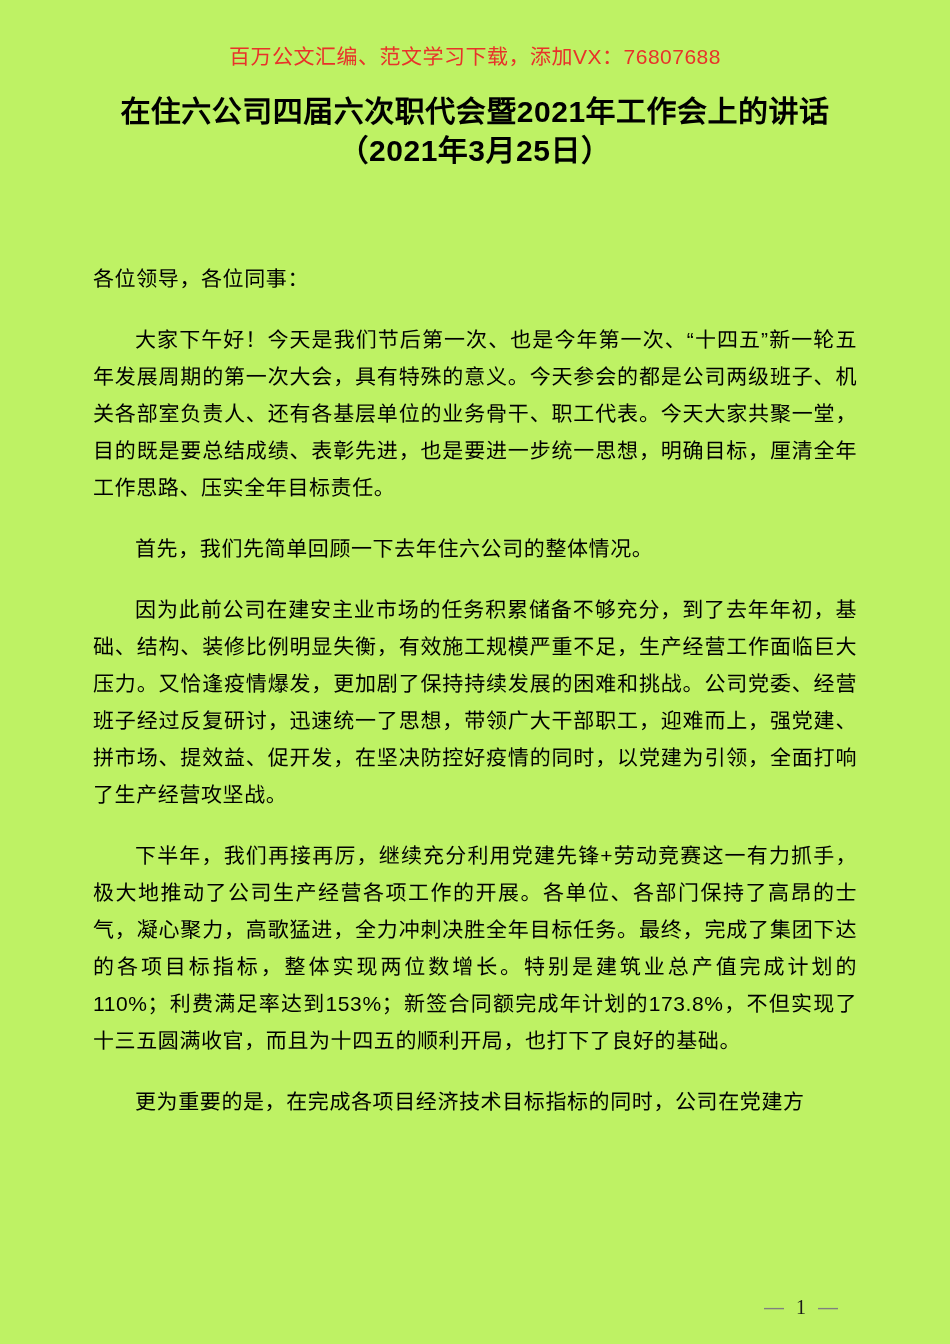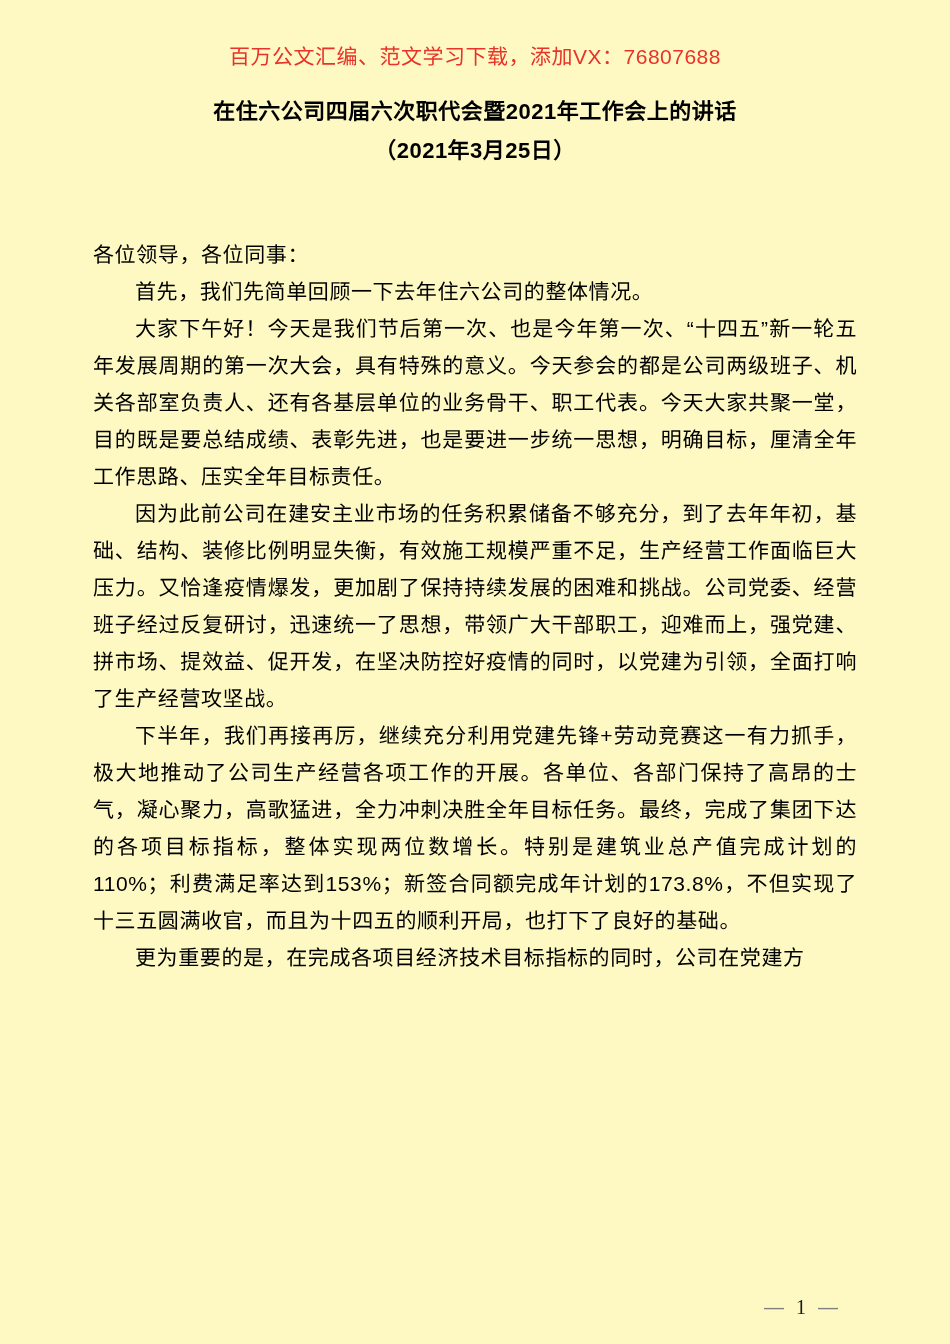--- a/index.html
+++ b/index.html
@@ -7,21 +7,21 @@
   body {
     background: #ffffff;
     font-family: "Liberation Sans", "DejaVu Sans", sans-serif;
     color: #000000;
     position: relative;
     overflow: hidden;
   }
   .page {
     position: absolute;
     inset: 0;
-    background: #fef9c3;
+    background: #bef264;
   }
   .watermark {
     position: absolute;
     top: 42px;
     left: 0;
     width: 100%;
     text-align: center;
     font-size: 21px;
     line-height: 30px;
     color: #e8322a;
@@ -29,35 +29,35 @@
   }
   .title-block {
     position: absolute;
     top: 92px;
     left: 0;
     width: 100%;
     text-align: center;
     font-weight: bold;
   }
   .title-block .line {
-    font-size: 22px;
+    font-size: 30px;
     line-height: 39px;
     letter-spacing: 0.5px;
   }
   .doc-body {
     position: absolute;
     top: 236px;
     left: 93px;
     right: 93px;
     font-size: 21px;
     line-height: 37px;
     text-align: justify;
     letter-spacing: 0.6px;
   }
-  .doc-body p { text-indent: 2em; }
+  .doc-body p { text-indent: 2em; margin-top: 24px; }
   .doc-body p.no-indent { text-indent: 0; }
   .footer {
     position: absolute;
     top: 1294px;
     right: 100px;
     font-size: 20px;
     line-height: 26px;
     font-family: "Liberation Serif", "DejaVu Serif", serif;
     color: #1a1a1a;
     white-space: nowrap;
@@ -76,22 +76,22 @@
   <div class="watermark">百万公文汇编、范文学习下载，添加VX：76807688</div>
 
   <div class="title-block">
     <div class="line">在住六公司四届六次职代会暨2021年工作会上的讲话</div>
     <div class="line">（2021年3月25日）</div>
   </div>
 
   <div class="doc-body">
     <p class="no-indent">各位领导，各位同事：</p>
     <div>
+        <p>大家下午好！今天是我们节后第一次、也是今年第一次、“十四五”新一轮五年发展周期的第一次大会，具有特殊的意义。今天参会的都是公司两级班子、机关各部室负责人、还有各基层单位的业务骨干、职工代表。今天大家共聚一堂，目的既是要总结成绩、表彰先进，也是要进一步统一思想，明确目标，厘清全年工作思路、压实全年目标责任。</p>
         <p>首先，我们先简单回顾一下去年住六公司的整体情况。</p>
-        <p>大家下午好！今天是我们节后第一次、也是今年第一次、“十四五”新一轮五年发展周期的第一次大会，具有特殊的意义。今天参会的都是公司两级班子、机关各部室负责人、还有各基层单位的业务骨干、职工代表。今天大家共聚一堂，目的既是要总结成绩、表彰先进，也是要进一步统一思想，明确目标，厘清全年工作思路、压实全年目标责任。</p>
         <p>因为此前公司在建安主业市场的任务积累储备不够充分，到了去年年初，基础、结构、装修比例明显失衡，有效施工规模严重不足，生产经营工作面临巨大压力。又恰逢疫情爆发，更加剧了保持持续发展的困难和挑战。公司党委、经营班子经过反复研讨，迅速统一了思想，带领广大干部职工，迎难而上，强党建、拼市场、提效益、促开发，在坚决防控好疫情的同时，以党建为引领，全面打响了生产经营攻坚战。</p>
         <p>下半年，我们再接再厉，继续充分利用党建先锋+劳动竞赛这一有力抓手，极大地推动了公司生产经营各项工作的开展。各单位、各部门保持了高昂的士气，凝心聚力，高歌猛进，全力冲刺决胜全年目标任务。最终，完成了集团下达的各项目标指标，整体实现两位数增长。特别是建筑业总产值完成计划的110%；利费满足率达到153%；新签合同额完成年计划的173.8%，不但实现了十三五圆满收官，而且为十四五的顺利开局，也打下了良好的基础。</p>
         <p>更为重要的是，在完成各项目经济技术目标指标的同时，公司在党建方</p>
       </div>
   </div>
 
   <div class="footer">
     <span class="dash">—</span><span class="num">1</span><span class="dash">—</span>
   </div>
 

